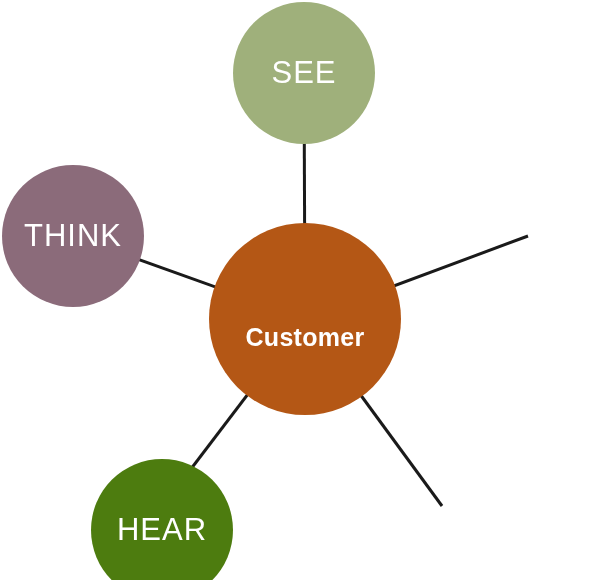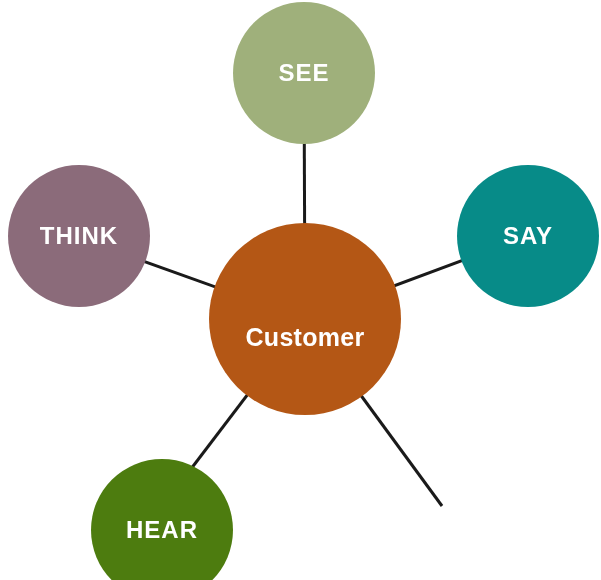--- a/index.html
+++ b/index.html
@@ -25,22 +25,22 @@
     position: absolute;
     border-radius: 50%;
     display: flex;
     align-items: center;
     justify-content: center;
     text-align: center;
     box-sizing: border-box;
   }
   .node-label {
     color: #ffffff;
-    font-size: 24px;
-    font-weight: 700;
+    font-size: 31px;
+    font-weight: 400;
     letter-spacing: 1px;
     user-select: none;
   }
   .center-node .node-label {
     font-size: 25px;
     font-weight: 700;
     letter-spacing: 0.3px;
     margin-top: 36px;
   }
 </style>
@@ -55,22 +55,19 @@
       <line x1="305" y1="319" x2="162" y2="507" stroke="#1a1a1a" stroke-width="3"></line>
       <line x1="305" y1="319" x2="73" y2="236" stroke="#1a1a1a" stroke-width="3"></line>
     </svg>
 
 <div class="node center-node" style="left: 209px; top: 223px; width: 192px; height: 192px; background: rgb(180, 87, 21);">
       <span class="node-label" style="color: rgb(255, 255, 255);">Customer</span>
     </div>
     <div class="node" style="left: 233px; top: 2px; width: 142px; height: 142px; background: rgb(159, 176, 123);">
       <span class="node-label" style="color: rgb(255, 255, 255);">SEE</span>
     </div>
-    <div class="node" style="left: 457px; top: 165px; width: 142px; height: 142px; background: rgb(7, 139, 136);">
-      <span class="node-label" style="color: rgb(255, 255, 255);">SAY</span>
-    </div>
     <div class="node" style="left: 91px; top: 459px; width: 142px; height: 142px; background: #4d7c0f;">
       <span class="node-label" style="color: rgb(255, 255, 255);">HEAR</span>
     </div>
-    <div class="node" style="left: 8px; top: 165px; width: 142px; height: 142px; background: rgb(139, 107, 122);">
+    <div class="node" style="left: 2px; top: 165px; width: 142px; height: 142px; background: rgb(139, 107, 122);">
       <span class="node-label" style="color: rgb(255, 255, 255);">THINK</span>
     </div>
   </div>
 
 </body></html>

